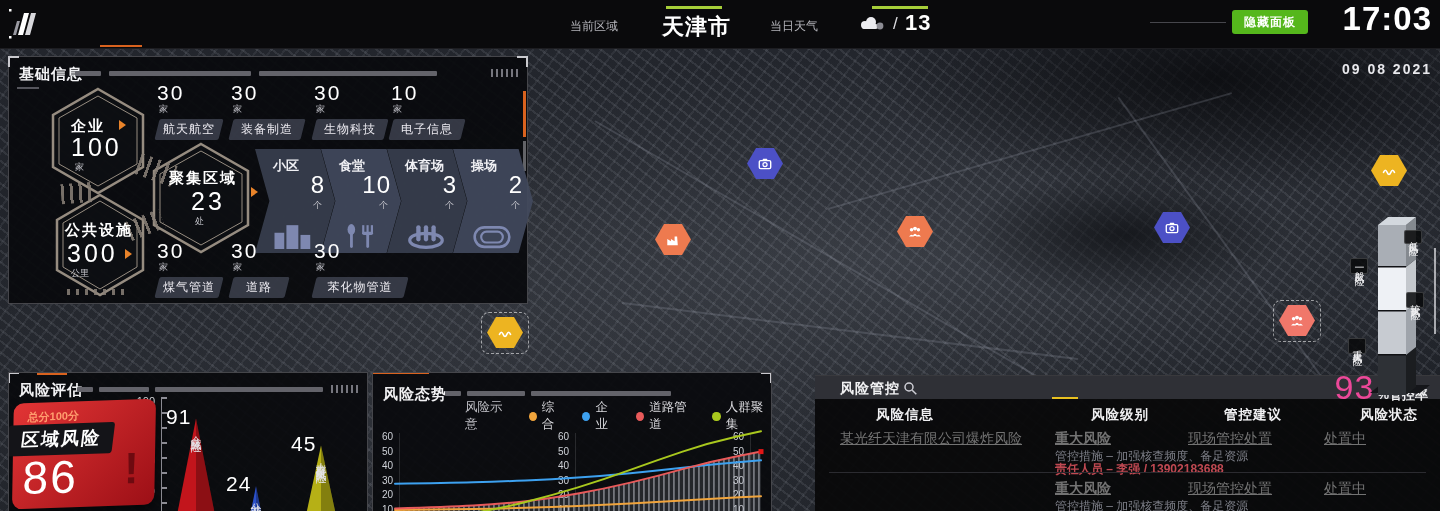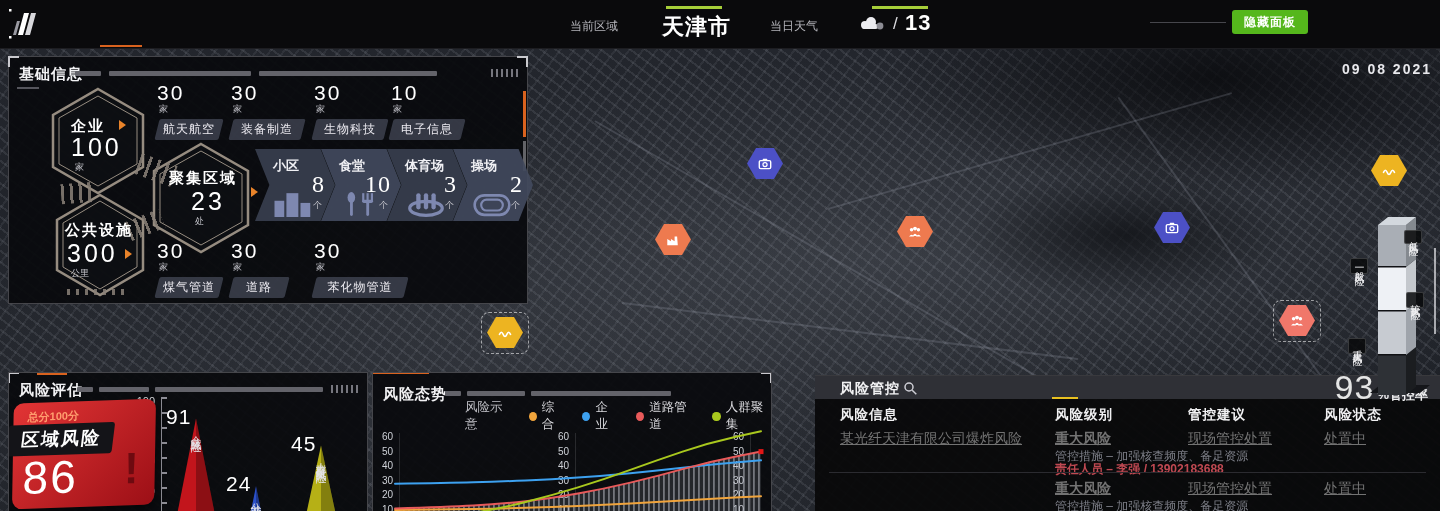--- a/index.html
+++ b/index.html
@@ -55,22 +55,22 @@
   .stat .v{font-size:21px;letter-spacing:2px;color:#fff;line-height:20px;}
   .stat .u{font-size:9px;color:#c7c7ce;margin:0 0 3px 2px;}
   .chip{background:rgba(96,102,122,0.5);transform:skewX(-14deg);border-radius:2px;
     padding:2px 0;text-align:center;}
   .chip span{display:block;transform:skewX(14deg);font-size:12px;color:#eceaf0;letter-spacing:1px;white-space:nowrap;}
   .hex-label{font-size:15px;font-weight:bold;color:#fff;letter-spacing:2px;}
   .hex-val{font-size:25px;letter-spacing:3px;color:#fff;}
   .hex-unit{font-size:9px;color:#c7c7ce;}
   .tri{width:0;height:0;border-top:5px solid rgba(0,0,0,0);border-bottom:5px solid rgba(0,0,0,0);border-left:7px solid #e8832a;}
   .ladder{background:repeating-linear-gradient(90deg,#8a8178 0 3px,rgba(0,0,0,0) 3px 9px);opacity:.85;}
-  .chev{position:absolute;top:0;height:72px;width:80px;
-    clip-path:polygon(0 0,82% 0,100% 50%,82% 100%,0 100%,18% 50%);font-family:Liberation Serif, serif;}
+  .chev{position:absolute;top:0;height:104px;width:80px;
+    clip-path:polygon(0 0,82% 0,100% 50%,82% 100%,0 100%,18% 50%);}
   .chev.a{background:rgba(56,62,78,0.93);}
   .chev.b{background:rgba(66,73,92,0.93);}
   .chev .lb{position:absolute;left:18px;top:8px;font-size:13px;font-weight:bold;color:#f0f0f4;}
   .chev .vv{position:absolute;right:10px;top:22px;font-size:24px;color:#fff;letter-spacing:1px;}
   .chev .uu{position:absolute;right:13px;top:50px;font-size:9px;color:#c7c7ce;}
   .chev svg{position:absolute;left:16px;bottom:4px;}
   
   .score-card{left:4px;top:28px;width:142px;height:106px;border-radius:10px;
     background:linear-gradient(135deg,#e23535,#9c0f16);transform:skewX(-3deg) rotate(-2deg);
     box-shadow:0 4px 10px rgba(0,0,0,0.5);}
@@ -86,24 +86,24 @@
   .cone-name{position:absolute;writing-mode:vertical-rl;font-size:11px;color:#e4e4e8;letter-spacing:2px;z-index:5;}
   
   .legend{left:92px;top:26px;display:flex;align-items:center;gap:18px;font-size:12.5px;color:#d8d8dc;}
   .legend .cap{color:#c2c2c8;}
   .legend-item{display:flex;align-items:center;gap:5px;cursor:pointer;}
   .legend-dot{width:9px;height:9px;border-radius:50%;}
   
   .rc-hdbar{left:0;top:0;width:625px;height:23px;background:#2f3036;}
   .rc-title{position:absolute;left:25px;top:4px;font-size:14px;font-weight:bold;color:#f2f2f4;letter-spacing:1px;}
   .rc-rate{position:absolute;right:12px;top:-8px;display:flex;align-items:baseline;gap:3px;}
-  .rc-rate .num{font-size:34px;color:#e5e5e5;letter-spacing:1px;}
+  .rc-rate .num{font-size:34px;color:#ec4899;letter-spacing:1px;}
   .rc-rate .lab{font-size:13px;font-weight:bold;color:#f0f0f2;}
   .rc-yellow{position:absolute;left:237px;top:21px;width:26px;height:2px;background:#e8c020;}
-  .rc-col{position:absolute;font-size:13.5px;font-weight:bold;color:#f0f0f2;letter-spacing:1px;}
+  .rc-col{position:absolute;font-size:13.5px;font-weight:bold;color:#f0f0f2;letter-spacing:1px;margin-left:36px;}
   .rc-row{position:absolute;left:0;width:625px;height:50px;cursor:pointer;}
   .rc-main{position:absolute;font-size:14px;color:#737373;white-space:nowrap;text-decoration:underline;}
   .rc-sub-gray{position:absolute;font-size:12px;color:#7d7f88;white-space:nowrap;}
   .rc-sub-red{position:absolute;font-size:12px;color:#c04952;font-weight:bold;white-space:nowrap;}
   .rc-div{position:absolute;left:14px;width:597px;height:1px;background:#2b2b30;}
   
   .marker-wrap{position:absolute;width:36px;height:31px;cursor:pointer;}
   .marker-hex{position:absolute;left:0;top:0;width:36px;height:31px;
     clip-path:polygon(25% 0,75% 0,100% 50%,75% 100%,25% 100%,0 50%);
     display:flex;align-items:center;justify-content:center;}
@@ -147,20 +147,21 @@
       <circle cx="13" cy="7" r="5" fill="#ececf0"></circle>
       <circle cx="7" cy="10" r="4" fill="#ececf0"></circle>
       <rect x="4" y="9" width="16" height="5" rx="2.5" fill="#ececf0"></rect>
       <circle cx="22" cy="11" r="3.4" fill="#8c8c94"></circle>
     </svg>
     <div class="abs" style="left:893px;top:14px;font-size:17px;color:#dcdce0;">/</div>
     <div class="abs hd-big" style="left:905px;top:10px;">13</div>
 
     <div class="abs hd-divline"></div>
     <div class="abs hide-btn">隐藏面板</div>
+    <div class="abs clock-time">17:03</div>
     <div class="abs clock-date">09 08 2021</div>
   </div>
 
   <div class="abs panel" id="p-basic" style="left:8px;top:56px;width:518px;height:246px;">
     <div class="abs corner tl"></div>
     <div class="abs corner tr"></div>
     <div class="abs p-title" style="left:10px;top:8px;">基础信息</div>
     <div class="abs p-bar" style="left:66px;top:14px;width:26px;"></div>
     <div class="abs p-bar" style="left:100px;top:14px;width:142px;"></div>
     <div class="abs p-bar" style="left:250px;top:14px;width:178px;"></div>

